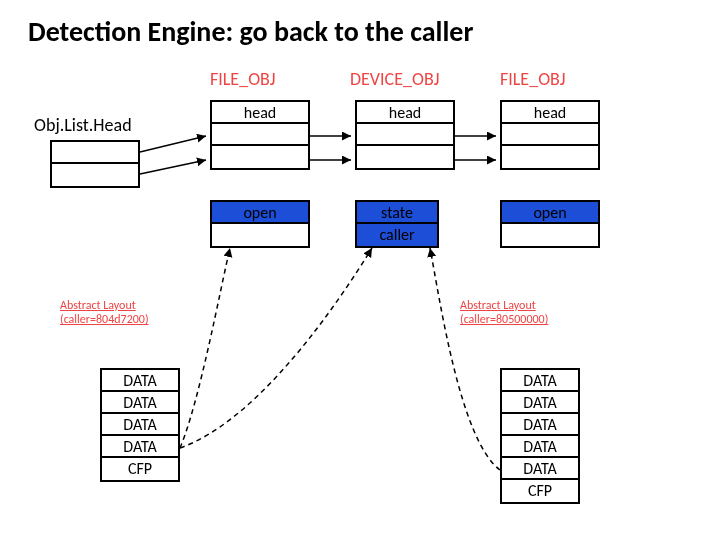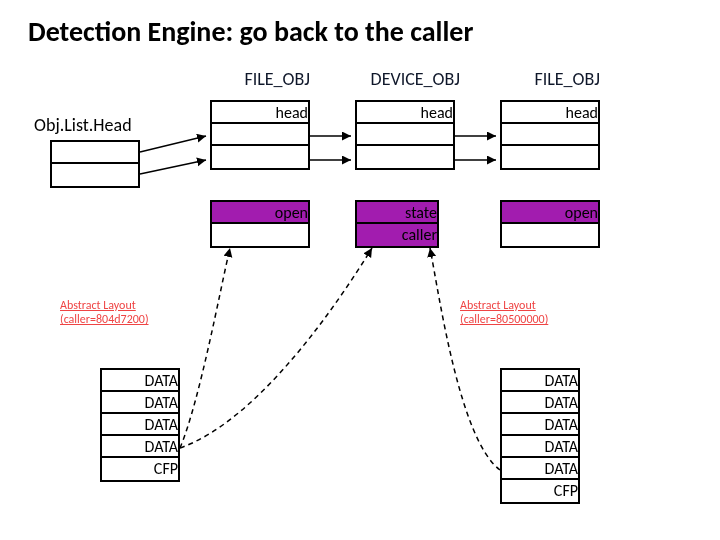--- a/index.html
+++ b/index.html
@@ -15,42 +15,42 @@
     position: absolute;
     top: 14px;
     left: 28px;
     font-size: 28px;
     font-weight: 700;
     color: #000;
   }
   .col-label {
     position: absolute;
     font-size: 18px;
-    color: #0f172a;
-    text-align: right;
+    color: #ef4444;
+    text-align: left;
   }
   .row-label {
     position: absolute;
     font-size: 18px;
     color: #000;
   }
   .stackbox {
     position: absolute;
     border: 2px solid #000;
   }
   .cell {
     border-bottom: 2px solid #000;
     height: 22px;
     line-height: 22px;
     font-size: 16px;
-    text-align: right;
+    text-align: center;
     background: #fff;
   }
   .cell:last-child { border-bottom: none; }
-  .grey { background: #a21caf; }
+  .grey { background: #1d4ed8; }
   .caption {
     position: absolute;
     font-size: 12px;
     color: #ef4444;
     line-height: 1.2;
     text-decoration: underline;
   }
   .databox {
     position: absolute;
     border: 2px solid #000;

